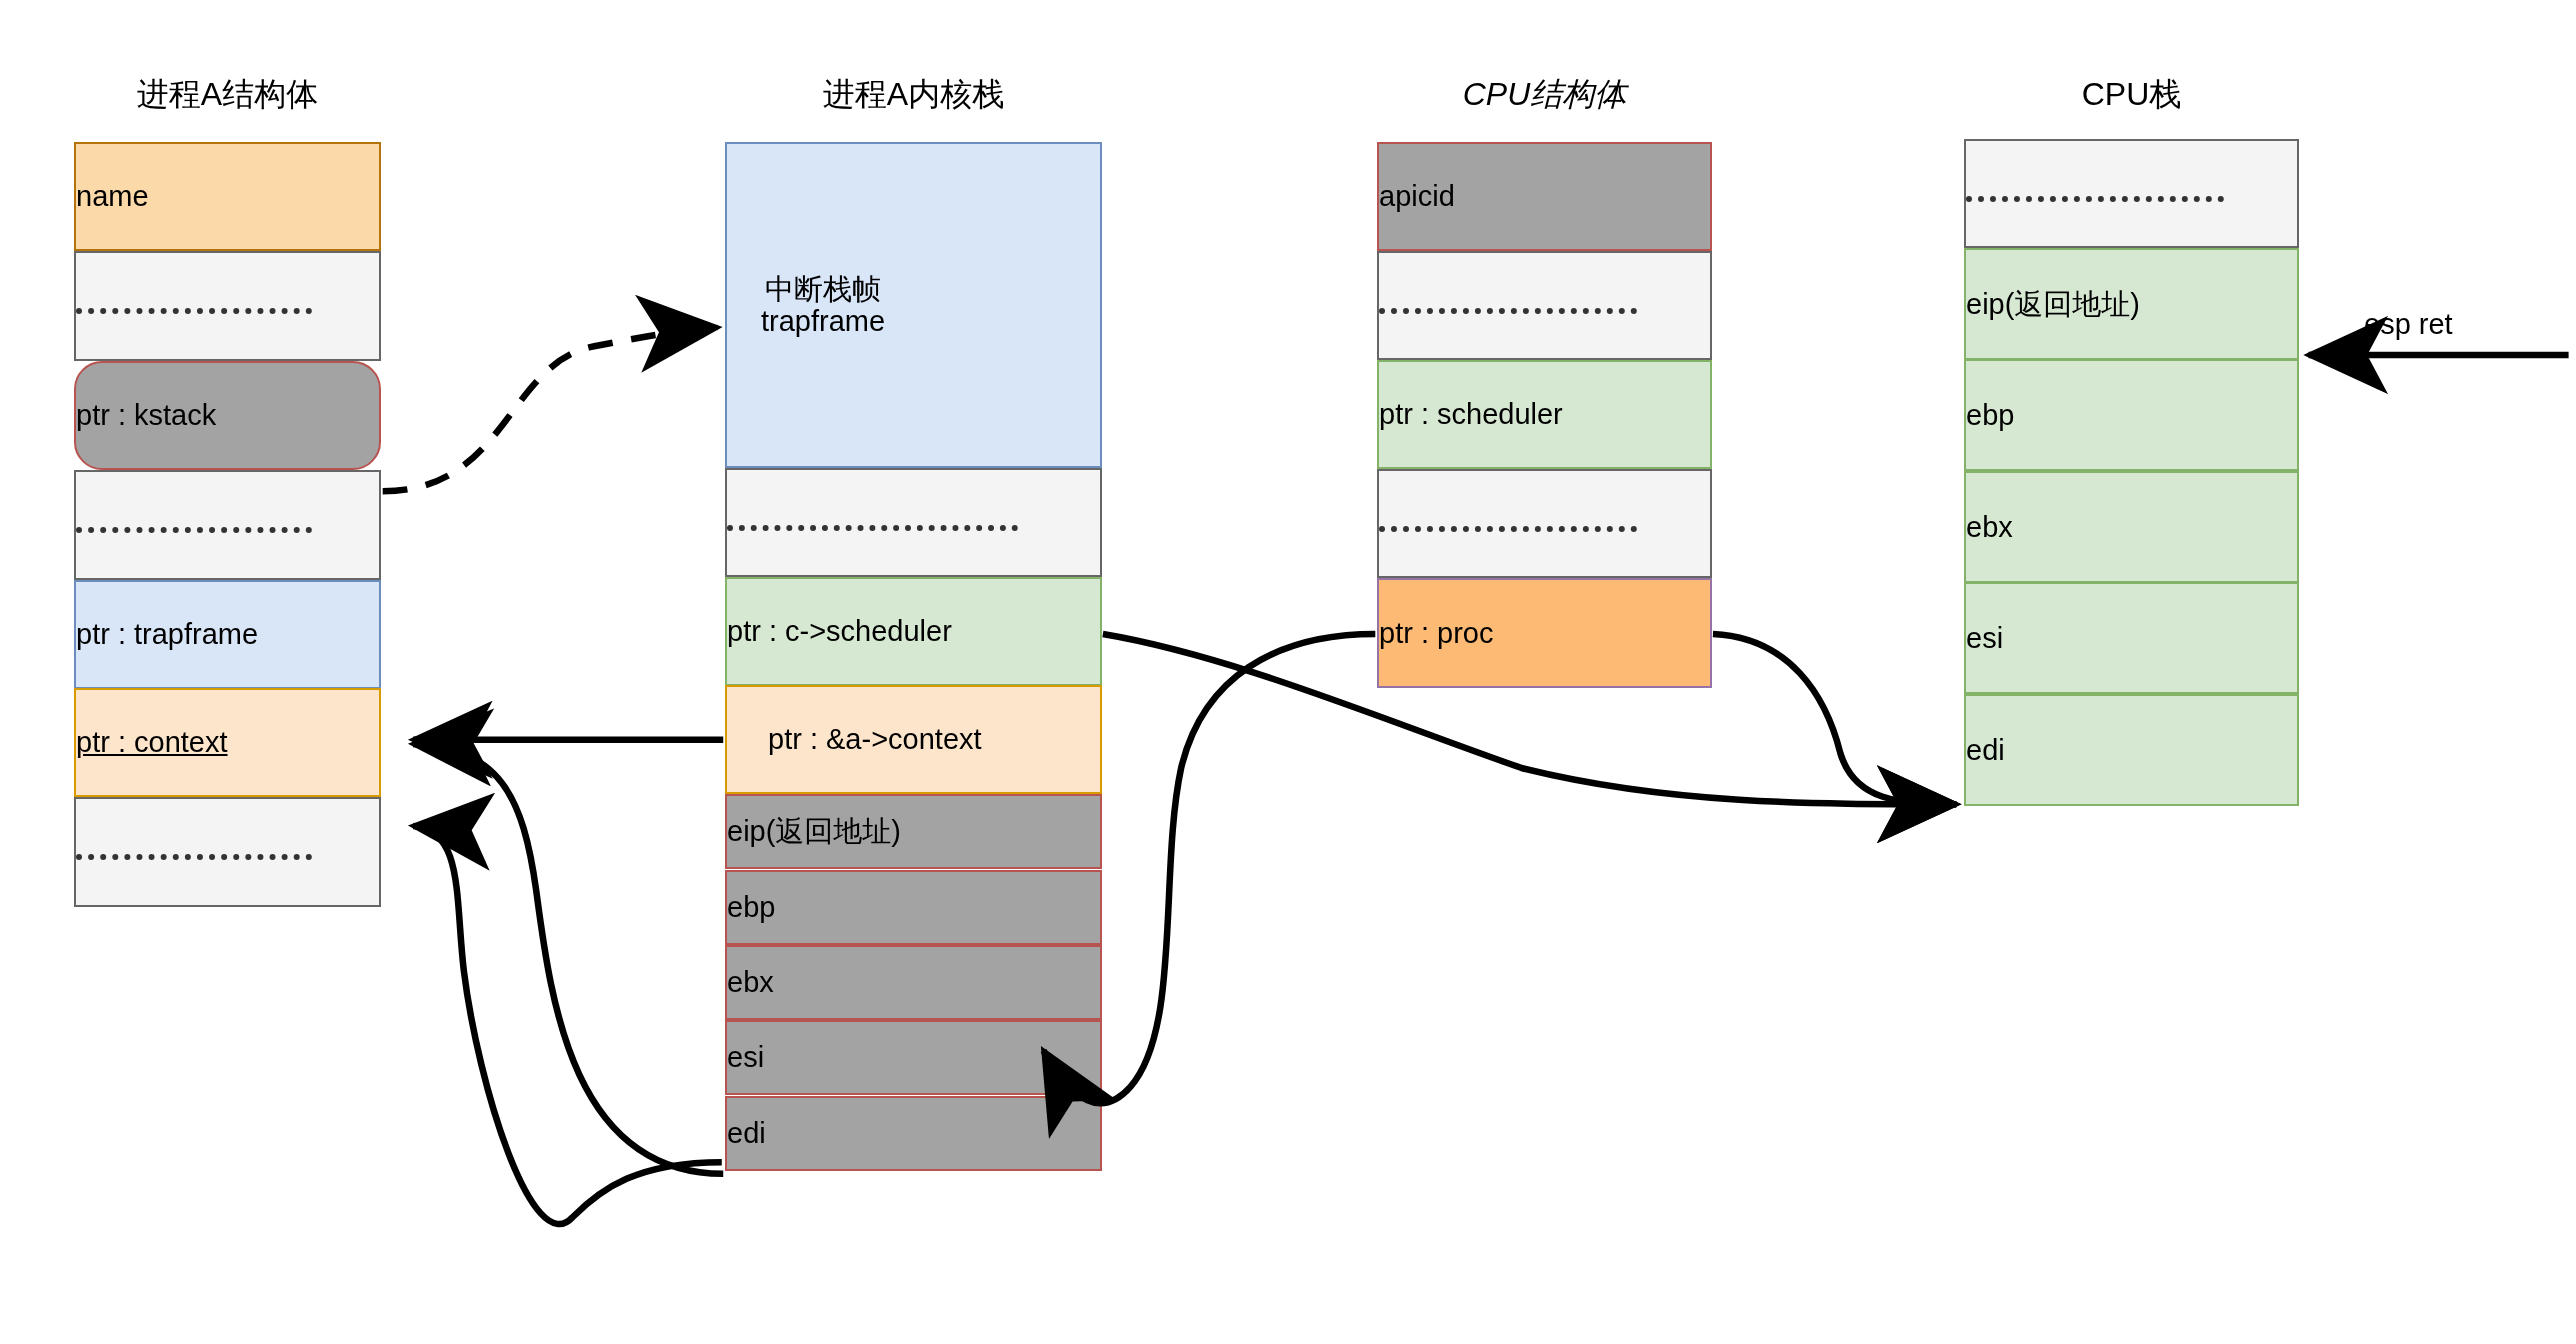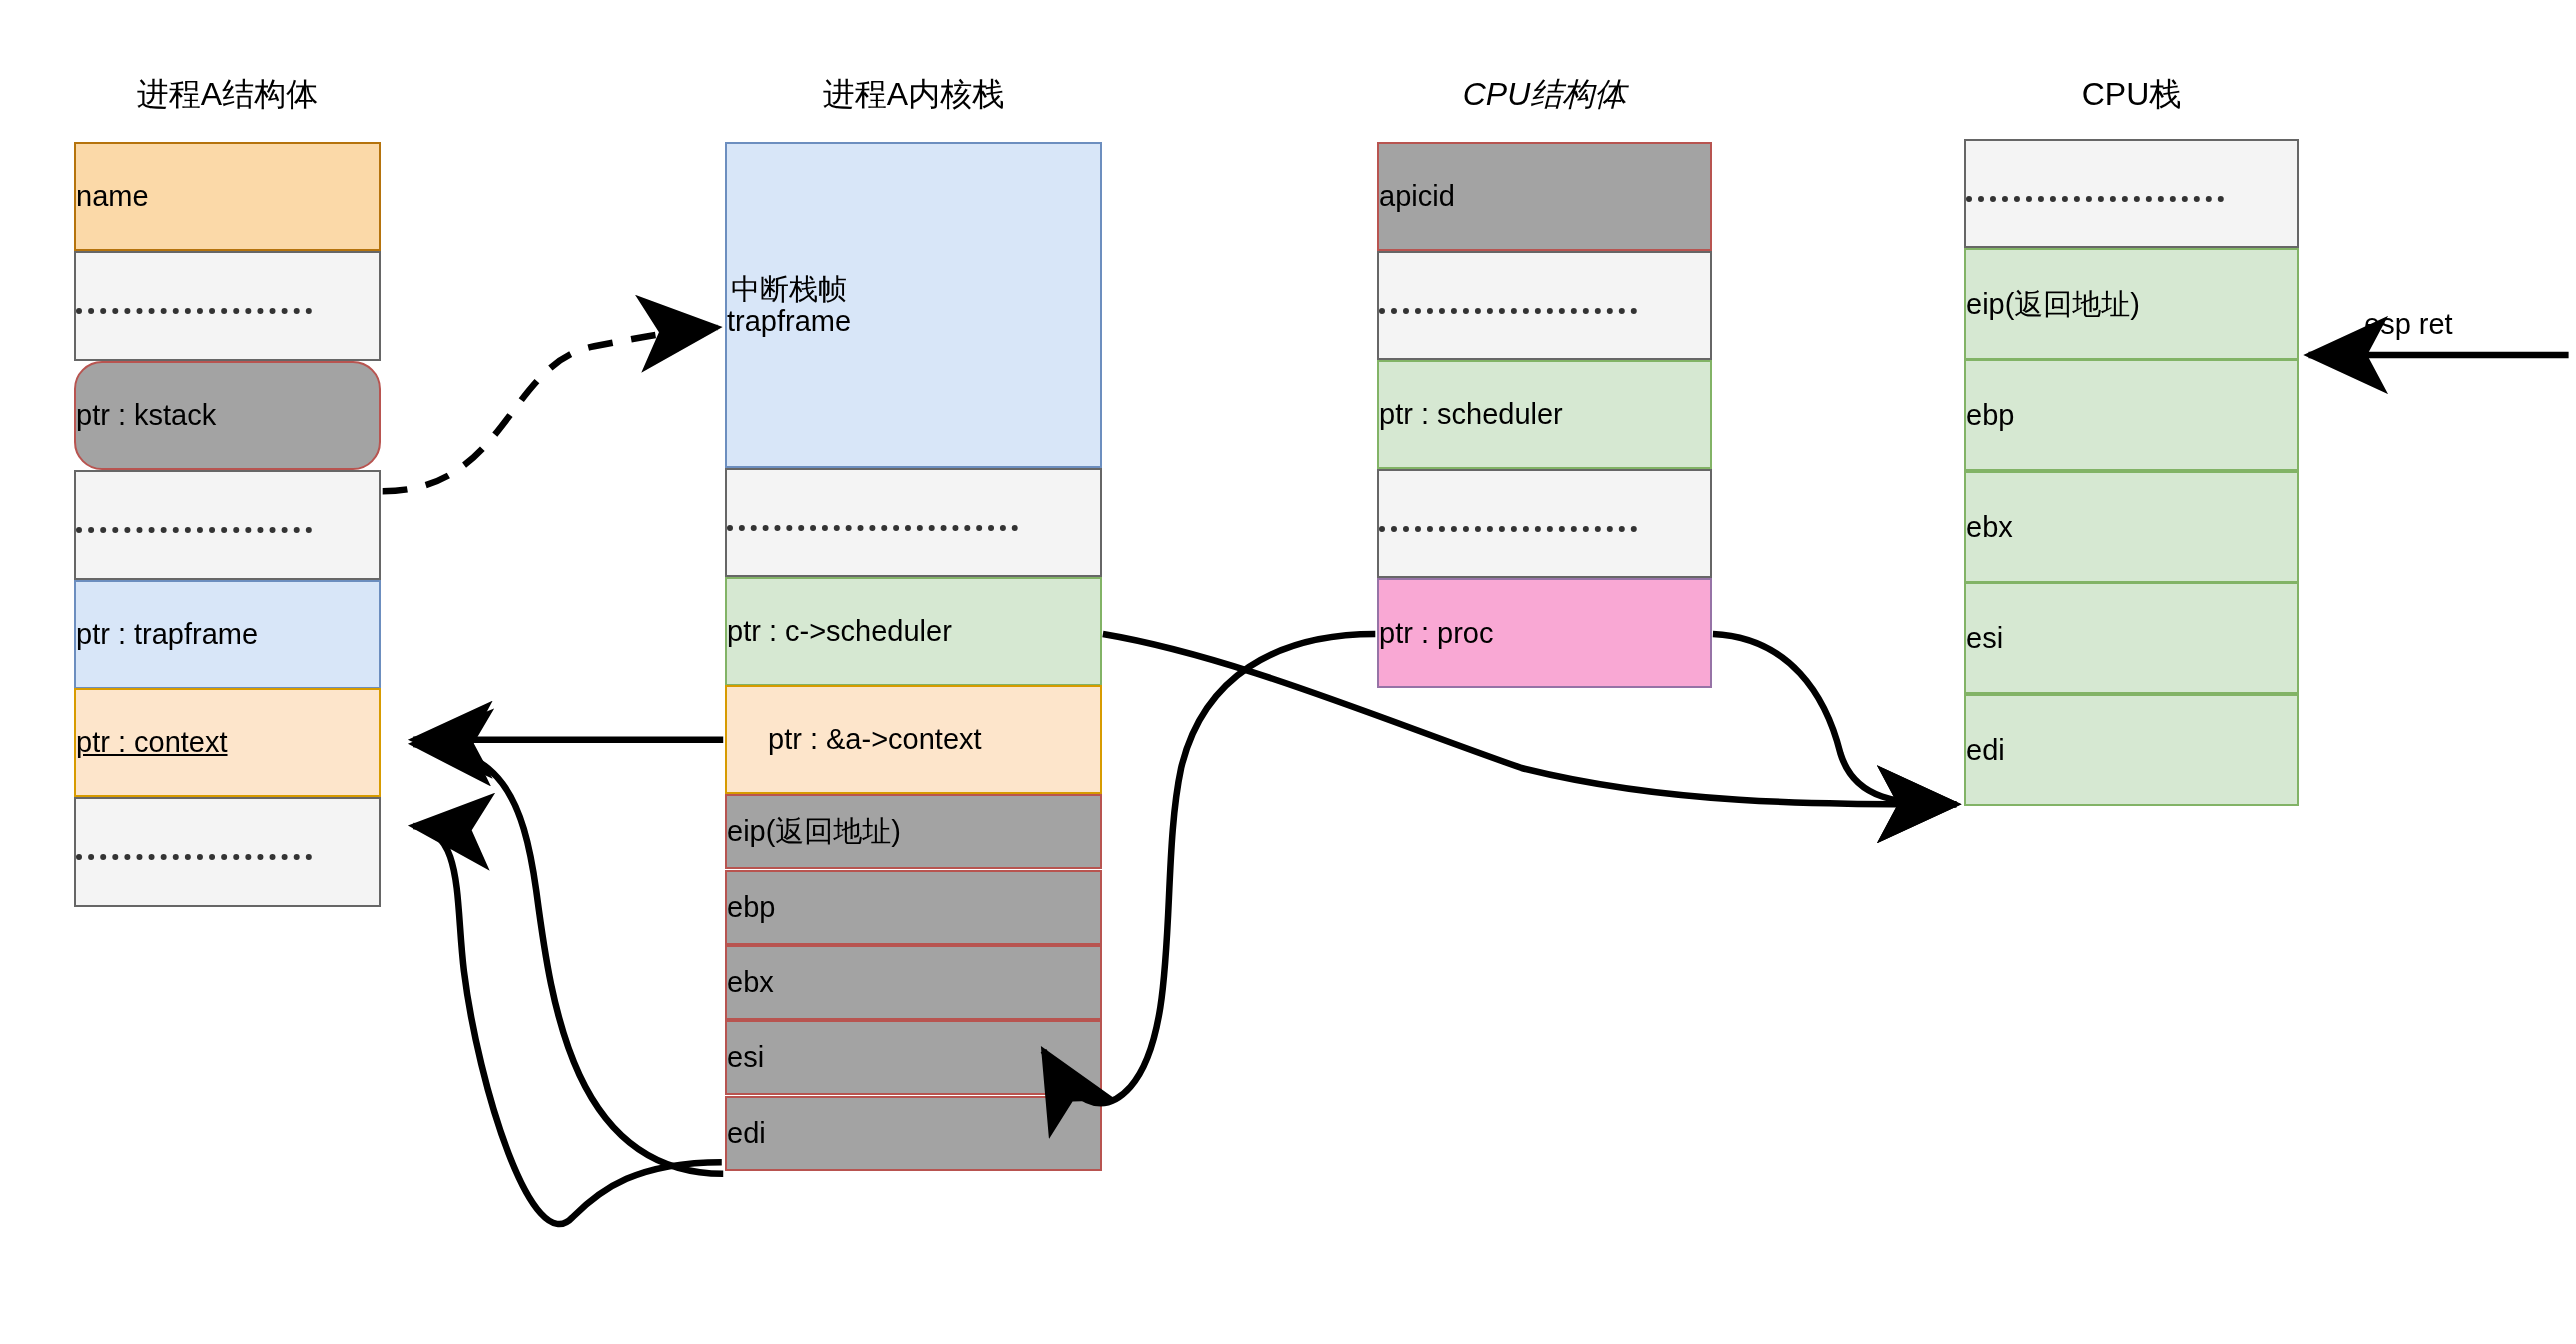--- a/index.html
+++ b/index.html
@@ -19,21 +19,21 @@
     font-size:29px;color:#000000;text-align:center;line-height:1.12;
     border:2.2px solid #666666;background:#f4f4f4;
   }
   .cell .lbl{pointer-events:none;white-space:pre-line;}
 
   
   .c-orange  {background:#fbd9a8;border-color:#b5730c;}
   .c-peach   {background:#fde5cb;border-color:#d79b00;}
   .c-red     {background:#a3a3a3;border-color:#b85450;}
   .c-blue    {background:#d8e6f8;border-color:#6c8ebf;}
-  .c-purple  {background:#f9a8d4;border-color:#9673a6;}
+  .c-purple  {background:#fdba74;border-color:#9673a6;}
   .c-green   {background:#d6e8d2;border-color:#82b366;}
   .c-grey    {background:#f4f4f4;border-color:#666666;}
 
   .dots{
     width:78%;height:0;border-top:6.5px dotted #333333;
     margin-top:10px;
   }
 
   svg.overlay{position:absolute;left:0;top:0;width:2576px;height:1344px;pointer-events:none;}
 
@@ -69,21 +69,21 @@
       </div>
     <div class="cell c-peach" style="top:546px;height:109px;text-decoration:underline;">
       <span class="lbl">ptr : context</span>
       </div>
     <div class="cell c-grey" style="top:655px;height:110px;">
       <span class="dots"></span>
       </div>
   </div>
 
   <div class="stack" style="left:725px;top:142px;width:377px;height:1029px;">
-    <div class="cell c-blue" style="top:0px;height:326px;">
+    <div class="cell c-blue" style="top:0px;height:326px;padding-left:34px;">
       <span class="lbl">中断栈帧
 trapframe</span>
       </div>
     <div class="cell c-grey" style="top:326px;height:109px;">
       <span class="dots"></span>
       </div>
     <div class="cell c-green" style="top:435px;height:109px;">
       <span class="lbl">ptr : c-&gt;scheduler</span>
       </div>
     <div class="cell c-peach" style="top:543px;height:109px;padding-left:41px;">

